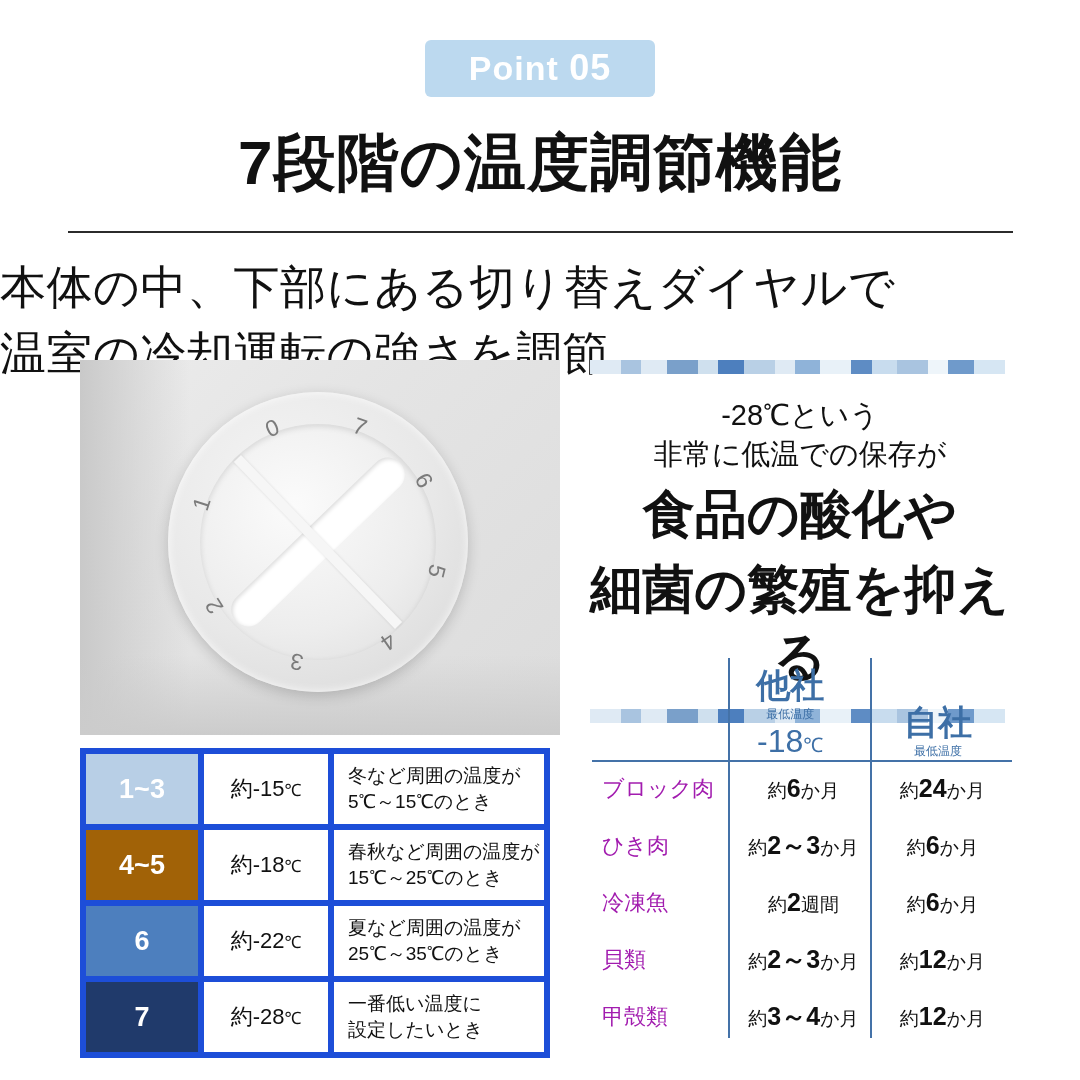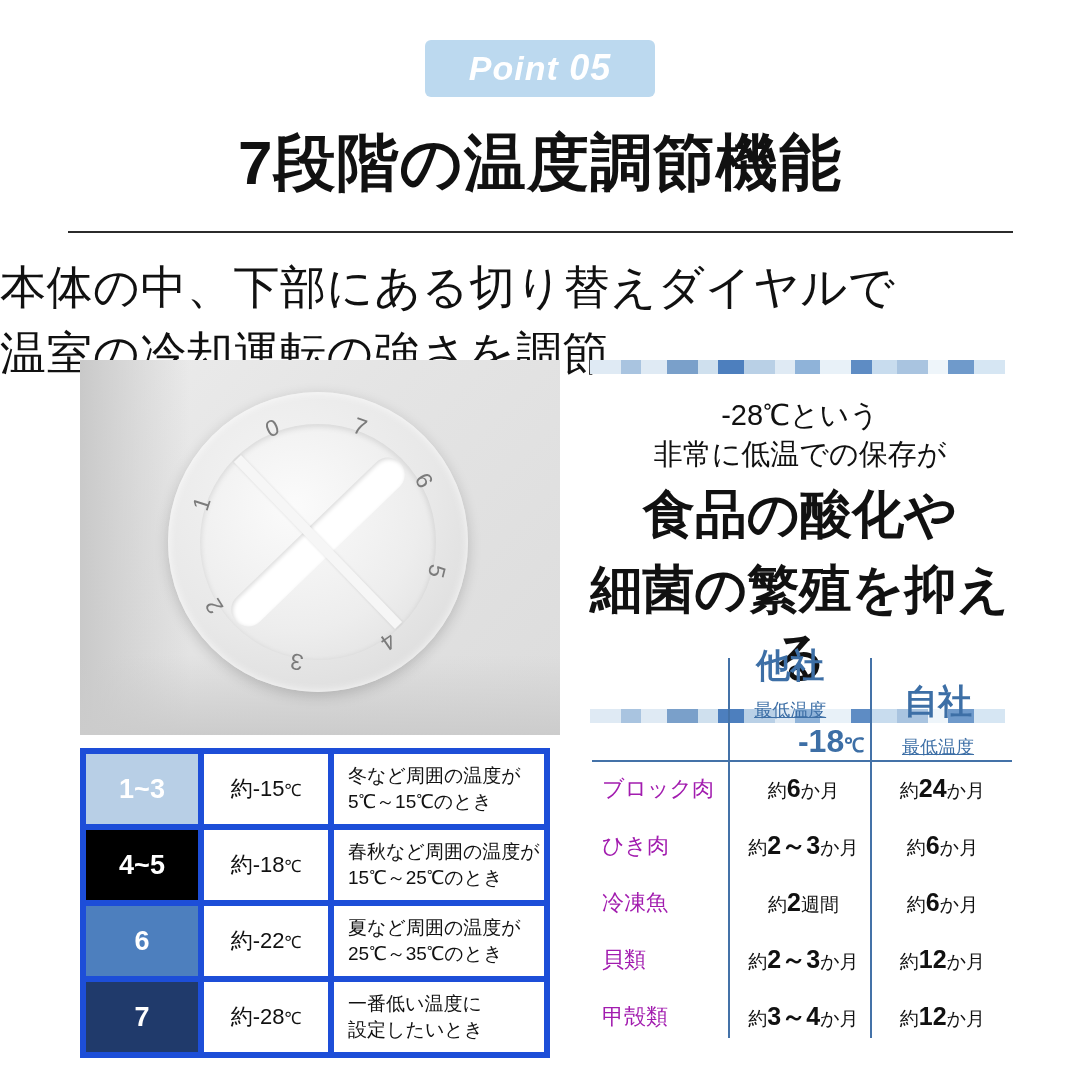--- a/index.html
+++ b/index.html
@@ -24,21 +24,20 @@
   }
   .point-badge {
     background: #bcd9ef;
     color: #ffffff;
     font-size: 34px;
     font-weight: bold;
     letter-spacing: 1px;
     padding: 6px 44px 8px 44px;
     border-radius: 6px;
     line-height: 1.2;
-    font-style: italic;
   }
   .point-badge .num {
     font-size: 36px;
   }
 
   .headline {
     text-align: center;
     font-size: 62px;
     font-weight: bold;
     letter-spacing: 1px;
@@ -238,30 +237,28 @@
     width: 162px;
     text-align: center;
     color: #3d6fa6;
   }
   .cmp-head .col .title {
     font-size: 34px;
     font-weight: bold;
     line-height: 1.1;
   }
   .cmp-head .col .sub {
-    font-size: 18px;
+    font-size: 12px;
     line-height: 1.4;
-    margin-top: 14px;
-    text-decoration: underline;
+    margin-top: 2px;
   }
   .cmp-head .col .val {
     font-size: 32px;
-    font-weight: bold;
+    font-weight: normal;
     line-height: 1.15;
-    text-align: right;
   }
   .cmp-head .col .val .unit { font-size: 20px; }
 
   .cmp-table {
     border-collapse: collapse;
     width: 420px;
   }
   .cmp-table td {
     height: 55px;
     vertical-align: middle;
@@ -383,21 +380,21 @@
   <tbody id="dial-table-body">
       <tr>
         <td class="level" style="background: rgb(184, 207, 230);">1~3</td>
         <td class="temp"><span>約-15</span><span class="tsm">℃</span></td>
         <td class="note">
           <div>冬など周囲の温度が</div>
           <div>5℃～15℃のとき</div>
         </td>
       </tr>
       <tr>
-        <td class="level" style="background: #000000;">4~5</td>
+        <td class="level" style="background: #a16207;">4~5</td>
         <td class="temp"><span>約-18</span><span class="tsm">℃</span></td>
         <td class="note">
           <div>春秋など周囲の温度が</div>
           <div>15℃～25℃のとき</div>
         </td>
       </tr>
       <tr>
         <td class="level" style="background: rgb(77, 127, 190);">6</td>
         <td class="temp"><span>約-22</span><span class="tsm">℃</span></td>
         <td class="note">

